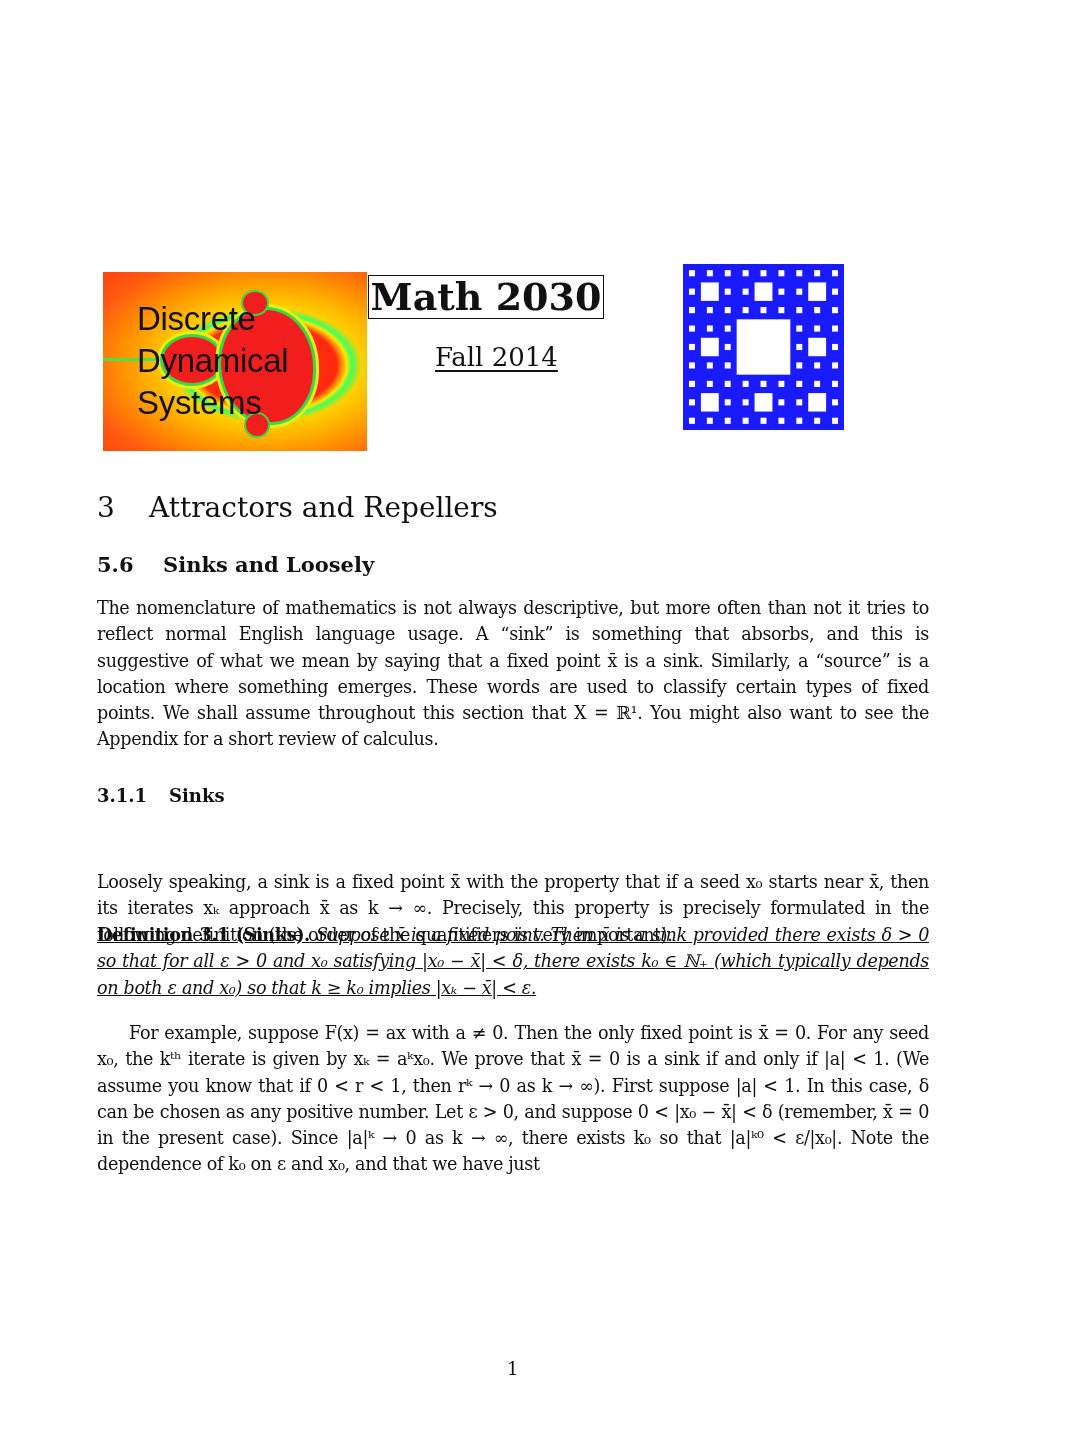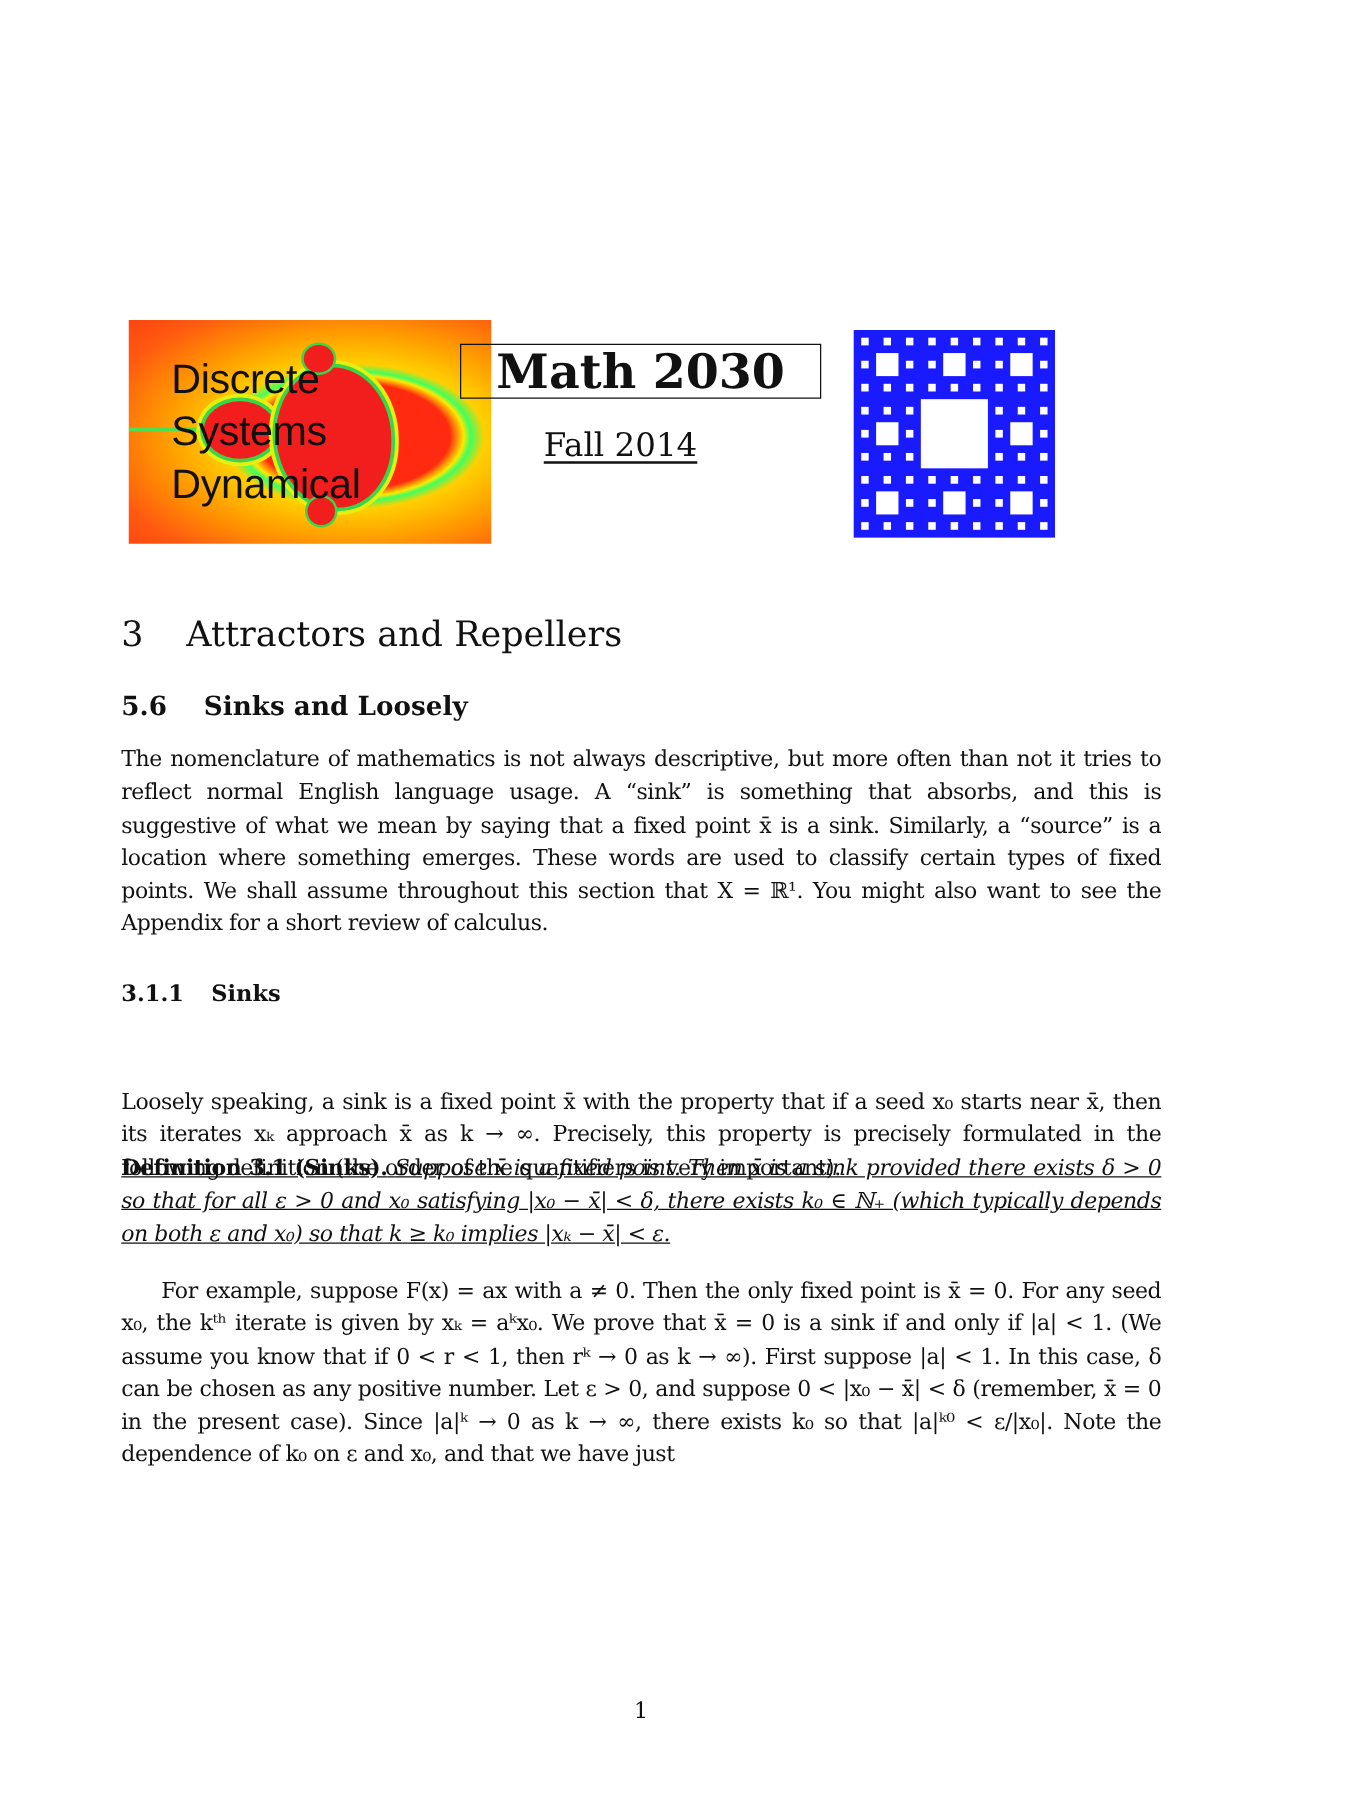--- a/index.html
+++ b/index.html
@@ -1,29 +1,29 @@
 <!DOCTYPE html>
 <html><head>
 <meta charset="utf-8">
 <style>
   html, body { margin: 0; padding: 0; background: #ffffff; }
   body { width: 1088px; height: 1452px; position: relative; overflow: hidden;
          font-family: "DejaVu Serif", "Liberation Serif", serif; color: #111; }
   .abs { position: absolute; }
   
-  .logo { left: 103px; top: 256px; width: 290px; height: 179px; overflow: hidden;
+  .logo { left: 103px; top: 272px; width: 264px; height: 179px; overflow: hidden;
           background: radial-gradient(ellipse 95% 85% at 62% 52%, #ff2a10 0%, #ff2a10 28%, #ffe800 32%, #40ff60 34%, #ffd000 38%, #ff9a00 55%, #ff5a10 75%, #ff3410 100%); }
   .logo .blob1 { position:absolute; left:118px; top:38px; width:92px; height:112px; background:#f21d1d; border-radius:48% 52% 46% 54%; box-shadow:0 0 0 3px #3ad54a, 0 0 0 6px #e6f010; }
   .logo .blob2 { position:absolute; left:60px; top:65px; width:58px; height:46px; background:#f21d1d; border-radius:50%; box-shadow:0 0 0 3px #3ad54a, 0 0 0 6px #e6f010; }
   .logo .blob3 { position:absolute; left:140px; top:20px; width:24px; height:22px; background:#f21d1d; border-radius:50%; box-shadow:0 0 0 2px #3ad54a; }
   .logo .blob4 { position:absolute; left:143px; top:142px; width:22px; height:22px; background:#f21d1d; border-radius:50%; box-shadow:0 0 0 2px #3ad54a; }
   .logo .spike { position:absolute; left:0; top:86px; width:64px; height:3px; background:#4ce050; }
   .logo .txt { position:absolute; left:34px; top:26px; font-family: "Liberation Sans", sans-serif; font-size:33px; line-height:42px; color:#111; letter-spacing:-0.3px; }
   
-  .title-box { left: 368px; top: 275px; width: 289px; height: 44px; border: 1.5px solid #111;
+  .title-box { left: 368px; top: 275px; width: 236px; height: 44px; border: 1.5px solid #111;
                box-sizing: border-box; text-align: center; font-size: 38px; line-height: 42px; font-weight: bold; }
   .term { left: 435px; top: 342px; font-size: 26px; line-height: 30px; text-decoration: underline; text-underline-offset: 4px; font-weight: normal; }
   
   .carpet { left: 683px; top: 264px; width: 161px; height: 166px; background: #1a1aff; }
   
   .h1 { left: 97px; top: 490px; font-size: 28px; font-weight: normal; line-height: 36px; }
   .h2 { left: 97px; top: 551px; font-size: 21px; font-weight: bold; line-height: 28px; }
   .h3 { left: 97px; top: 784px; font-size: 18px; font-weight: bold; line-height: 24px; }
   .num { display: inline-block; }
   .h1 .num { width: 52px; } .h2 .num { width: 66px; } .h3 .num { width: 72px; }
@@ -40,22 +40,22 @@
 <body>
 
 <div class="abs logo">
   <div class="spike"></div>
   <div class="blob2"></div>
     <div class="blob1"></div>
     <div class="blob3"></div>
     <div class="blob4"></div>
   <div class="txt">
     <div>Discrete</div>
+    <div>Dynamical</div>
     <div>Systems</div>
-    <div>Dynamical</div>
   </div>
 </div>
 
 <div class="abs title-box">Math 2030</div>
 <div class="abs term">Fall 2014</div>
 
 <svg class="abs carpet" viewBox="0 0 81 81" preserveAspectRatio="none">
   <rect x="0" y="0" width="81" height="81" fill="#1a1aff"></rect>
   <rect x="27" y="27" width="27" height="27" fill="#fff"></rect>
   <g fill="#fff">

